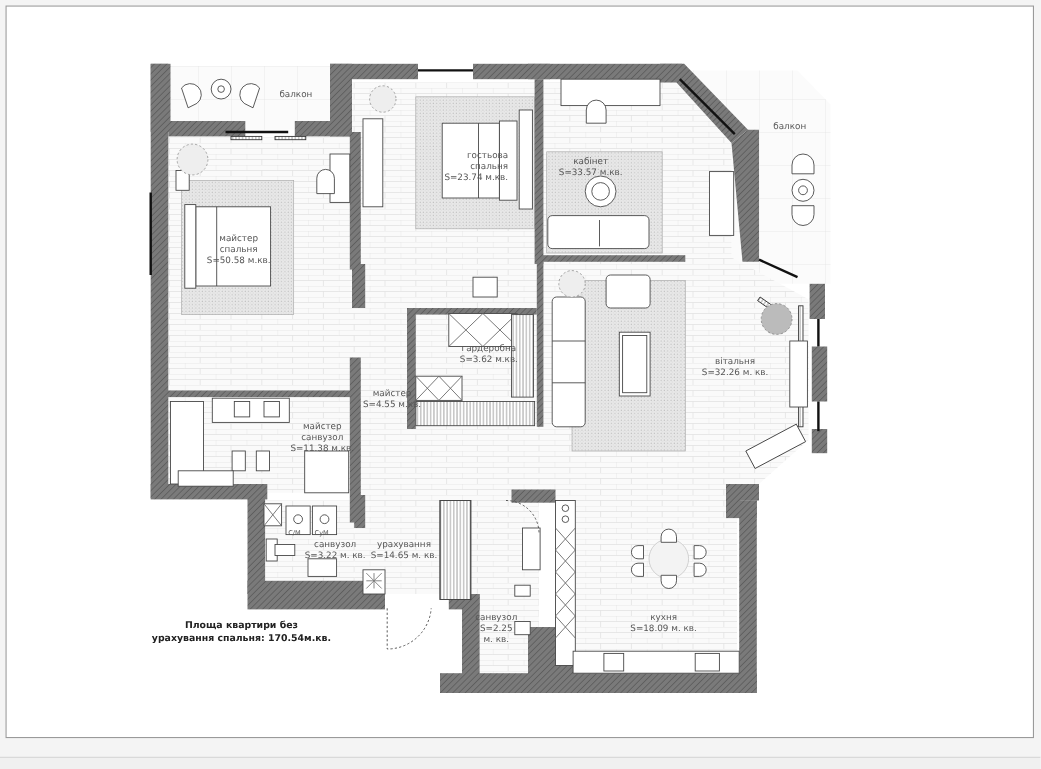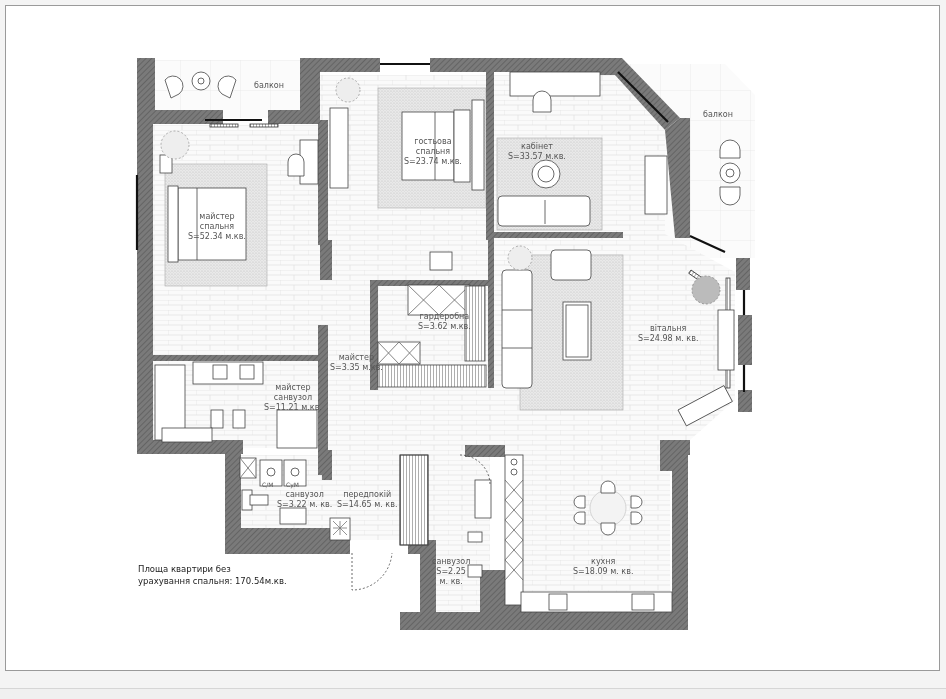--- a/index.html
+++ b/index.html
@@ -2,21 +2,21 @@
 <html><head>
   <meta charset="utf-8">
   <style>
     html, body { margin:0; padding:0; background:#f4f4f4; }
     body { width:946px; height:699px; position:relative; overflow:hidden; font-family:"DejaVu Sans", sans-serif; }
     .sheet { position:absolute; left:5px; top:5px; width:935px; height:666px; background:#fff; border:1px solid #9a9a9a; box-sizing:border-box; }
     .page-bottom { position:absolute; left:0; top:688px; width:946px; height:11px; background:#f0f0f0; border-top:1px solid #d6d6d6; }
     svg { position:absolute; left:0; top:0; }
     .lbl { position:absolute; font-size:8px; color:#555; text-align:center; line-height:10px; white-space:nowrap; }
     .lbl span { display:block; }
-    .total { position:absolute; left:138px; top:563px; font-size:8.5px; font-weight:normal; color:#222; line-height:12px; }
+    .total { position:absolute; left:138px; top:563px; font-size:8.5px; font-weight:bold; color:#222; line-height:12px;text-align:center; }
     .total span { display:block; }
   </style>
 </head>
 <body>
 
 <div class="sheet"></div>
 
 <svg width="946" height="699" viewBox="0 0 946 699">
   <defs>
     <pattern id="hatch" width="4" height="4" patternUnits="userSpaceOnUse" patternTransform="rotate(45)">
@@ -236,24 +236,24 @@
   </g>
 </svg>
 
 <div class="lbl" style="left:254px;top:81px;">
     <span>балкон</span>
   </div>
 
 <div class="lbl" style="left:188px;top:212px;">
   <span>майстер</span>
     <span>спальня</span>
-    <span>S=52.34 м.кв.</span>
-</div>
-
-<div class="lbl" style="left:404px;top:137px;">
+    <span>S=50.58 м.кв.</span>
+</div>
+
+<div class="lbl" style="left:404px;top:137px;text-align:right;">
   <span>гостьова</span>
     <span>спальня</span>
     <span>S=23.74 м.кв.</span>
 </div>
 
 <div class="lbl" style="left:496px;top:142px;margin-left:12px;">
   <span>кабінет</span>
     <span>S=33.57 м.кв.</span>
 </div>
 
@@ -261,48 +261,48 @@
     <span>балкон</span>
   </div>
 
 <div class="lbl" style="left:418px;top:312px;">
   <span>гардеробна</span>
     <span>S=3.62 м.кв.</span>
 </div>
 
 <div class="lbl" style="left:330px;top:353px;">
   <span>майстер</span>
-    <span>S=3.35 м.кв.</span>
+    <span>S=4.55 м.кв.</span>
 </div>
 
 <div class="lbl" style="left:638px;top:324px;">
   <span>вітальня</span>
-    <span>S=24.98 м. кв.</span>
+    <span>S=32.26 м. кв.</span>
 </div>
 
 <div class="lbl" style="left:264px;top:383px;">
   <span>майстер</span>
     <span>санвузол</span>
-    <span>S=11.21 м.кв.</span>
+    <span>S=11.38 м.кв.</span>
 </div>
 
 <div class="lbl" style="left:262px;top:480px;font-size:6px;">
     <span>С/М</span>
   </div>
 <div class="lbl" style="left:286px;top:480px;font-size:6px;">
     <span>СуМ</span>
   </div>
 
 <div class="lbl" style="left:277px;top:490px;">
   <span>санвузол</span>
     <span>S=3.22 м. кв.</span>
 </div>
 
 <div class="lbl" style="left:337px;top:490px;">
-  <span>передпокій</span>
+  <span>урахування</span>
     <span>S=14.65 м. кв.</span>
 </div>
 
 <div class="lbl" style="left:432px;top:557px;">
   <span>санвузол</span>
     <span>S=2.25</span>
     <span>м. кв.</span>
 </div>
 
 <div class="lbl" style="left:573px;top:557px;">

